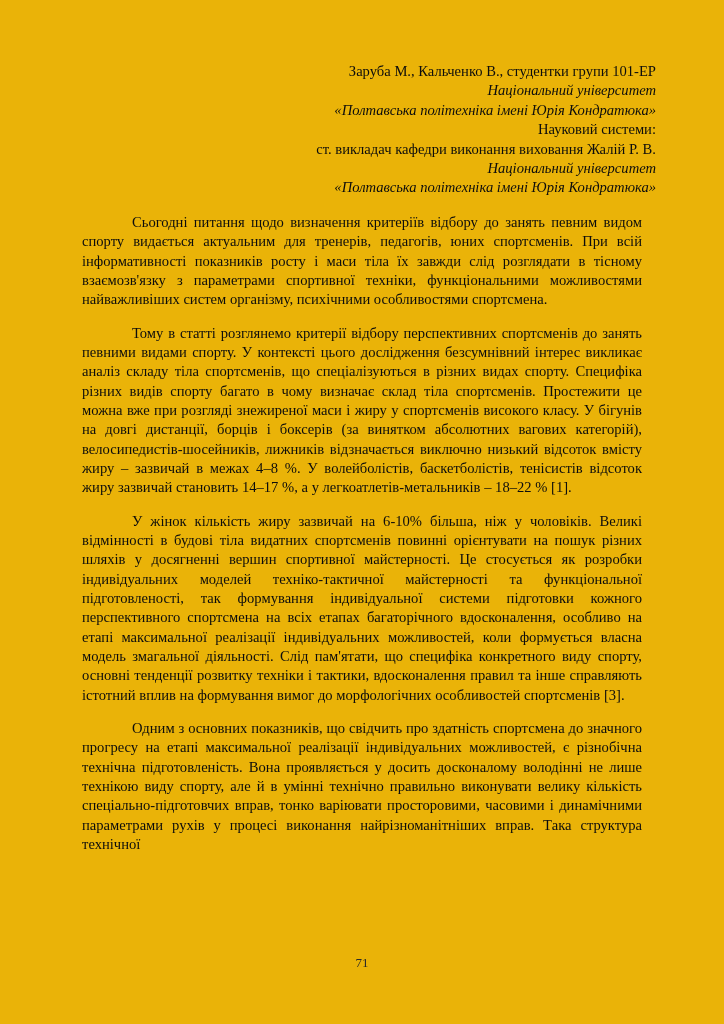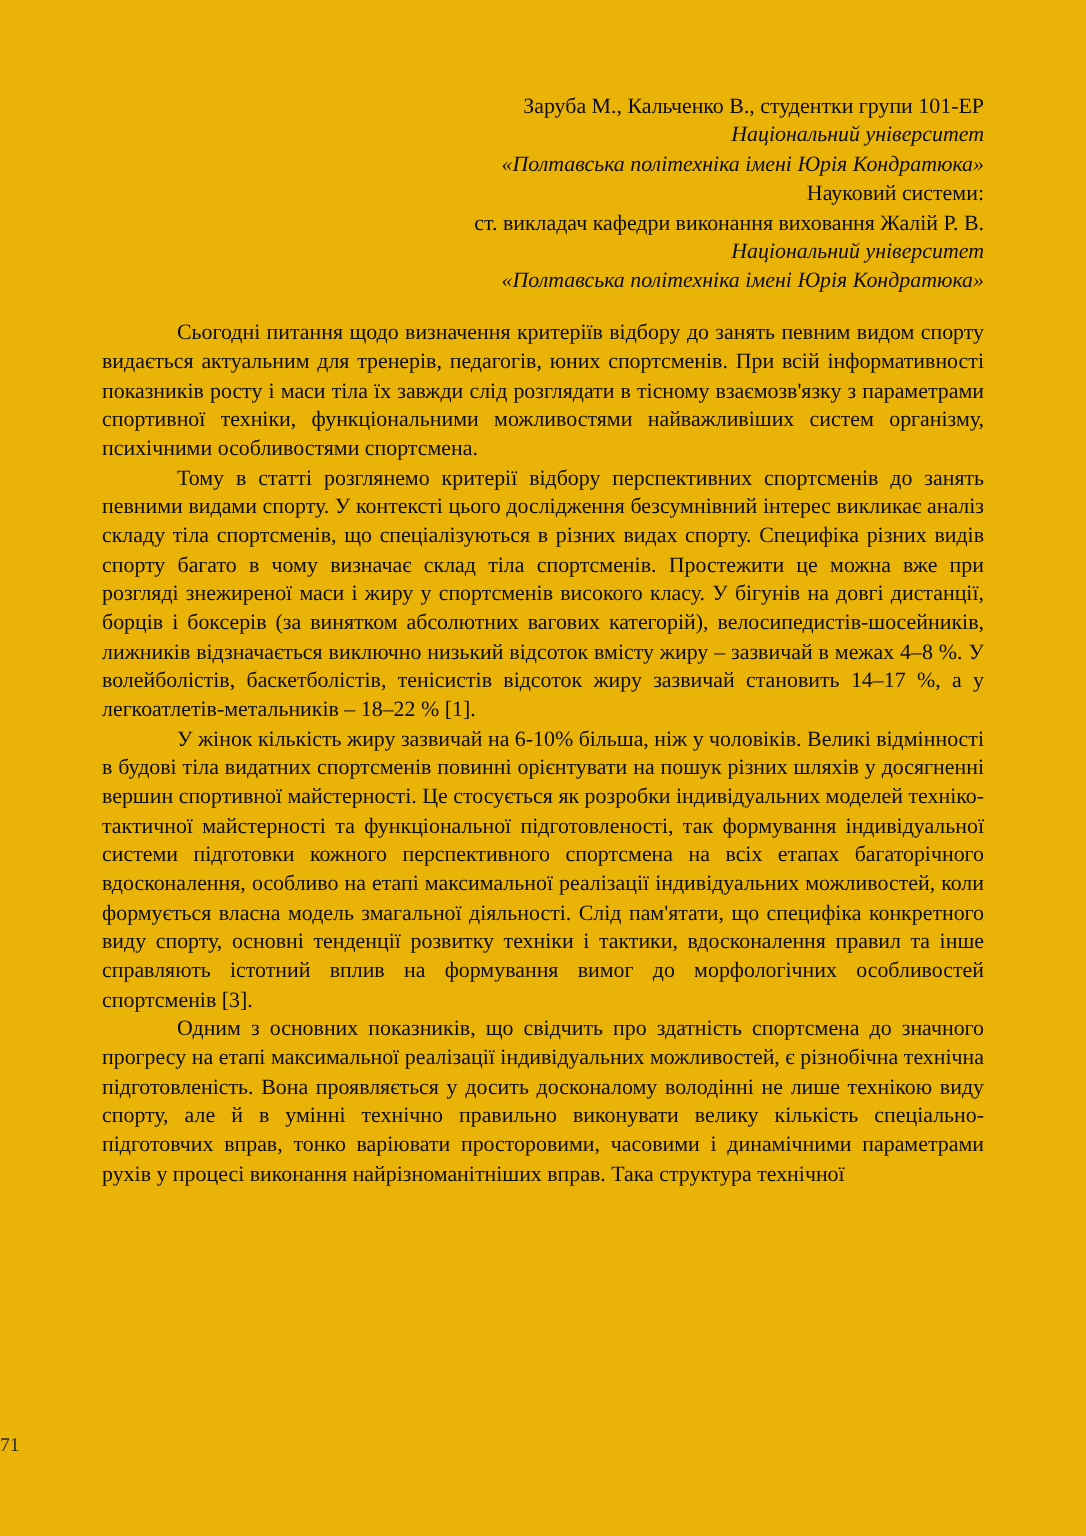--- a/index.html
+++ b/index.html
@@ -52,35 +52,36 @@
     letter-spacing: 0.1px;
     padding: 0 6px;
   }
 
   
   .body-text {
     margin-top: 15px;
   }
 
   .body-text p {
-    margin: 0;
+    margin: 14px;
     text-align: justify;
     text-justify: inter-word;
     text-indent: 50px;
     font-size: 14.6px;
     line-height: 19.35px;
     hyphens: none;
   }
 
   
   .page-number {
     position: absolute;
     left: 0;
     right: 0;
     top: 955px;
+    text-align: center;
     font-size: 13px;
     line-height: 16px;
     color: #2a2a2a;
   }
 </style>
 </head>
 <body>
 
 <div class="page">
 

